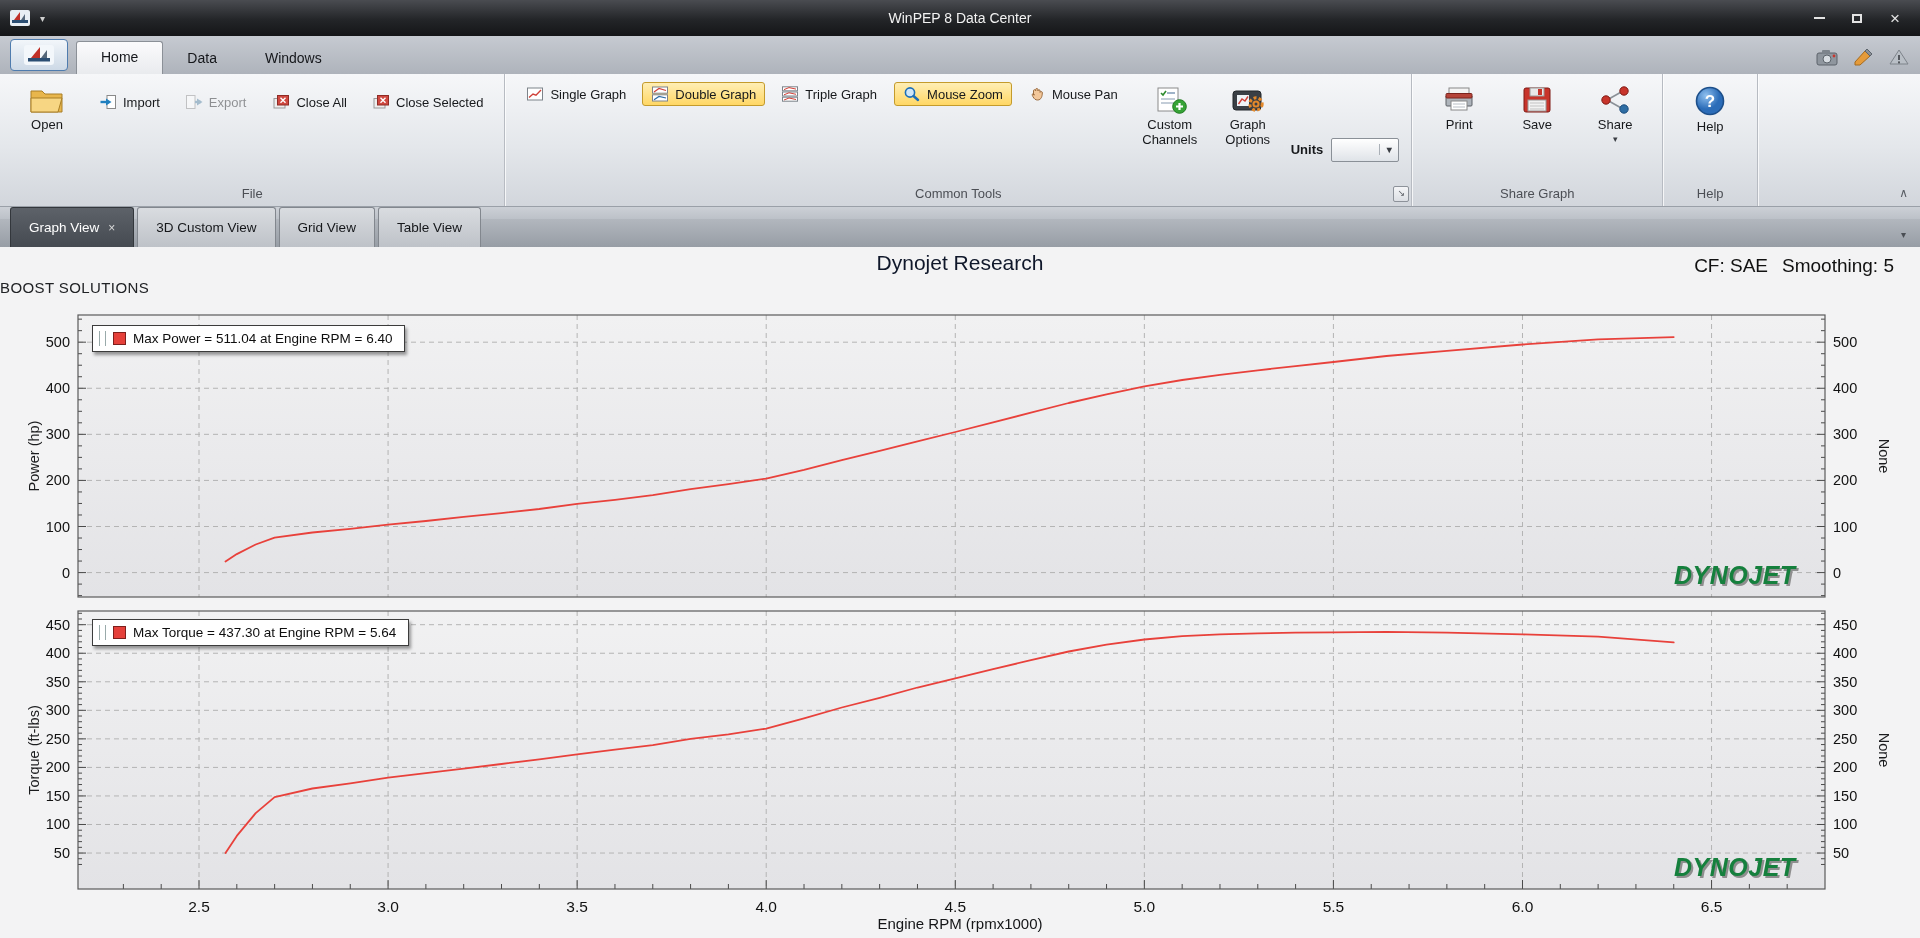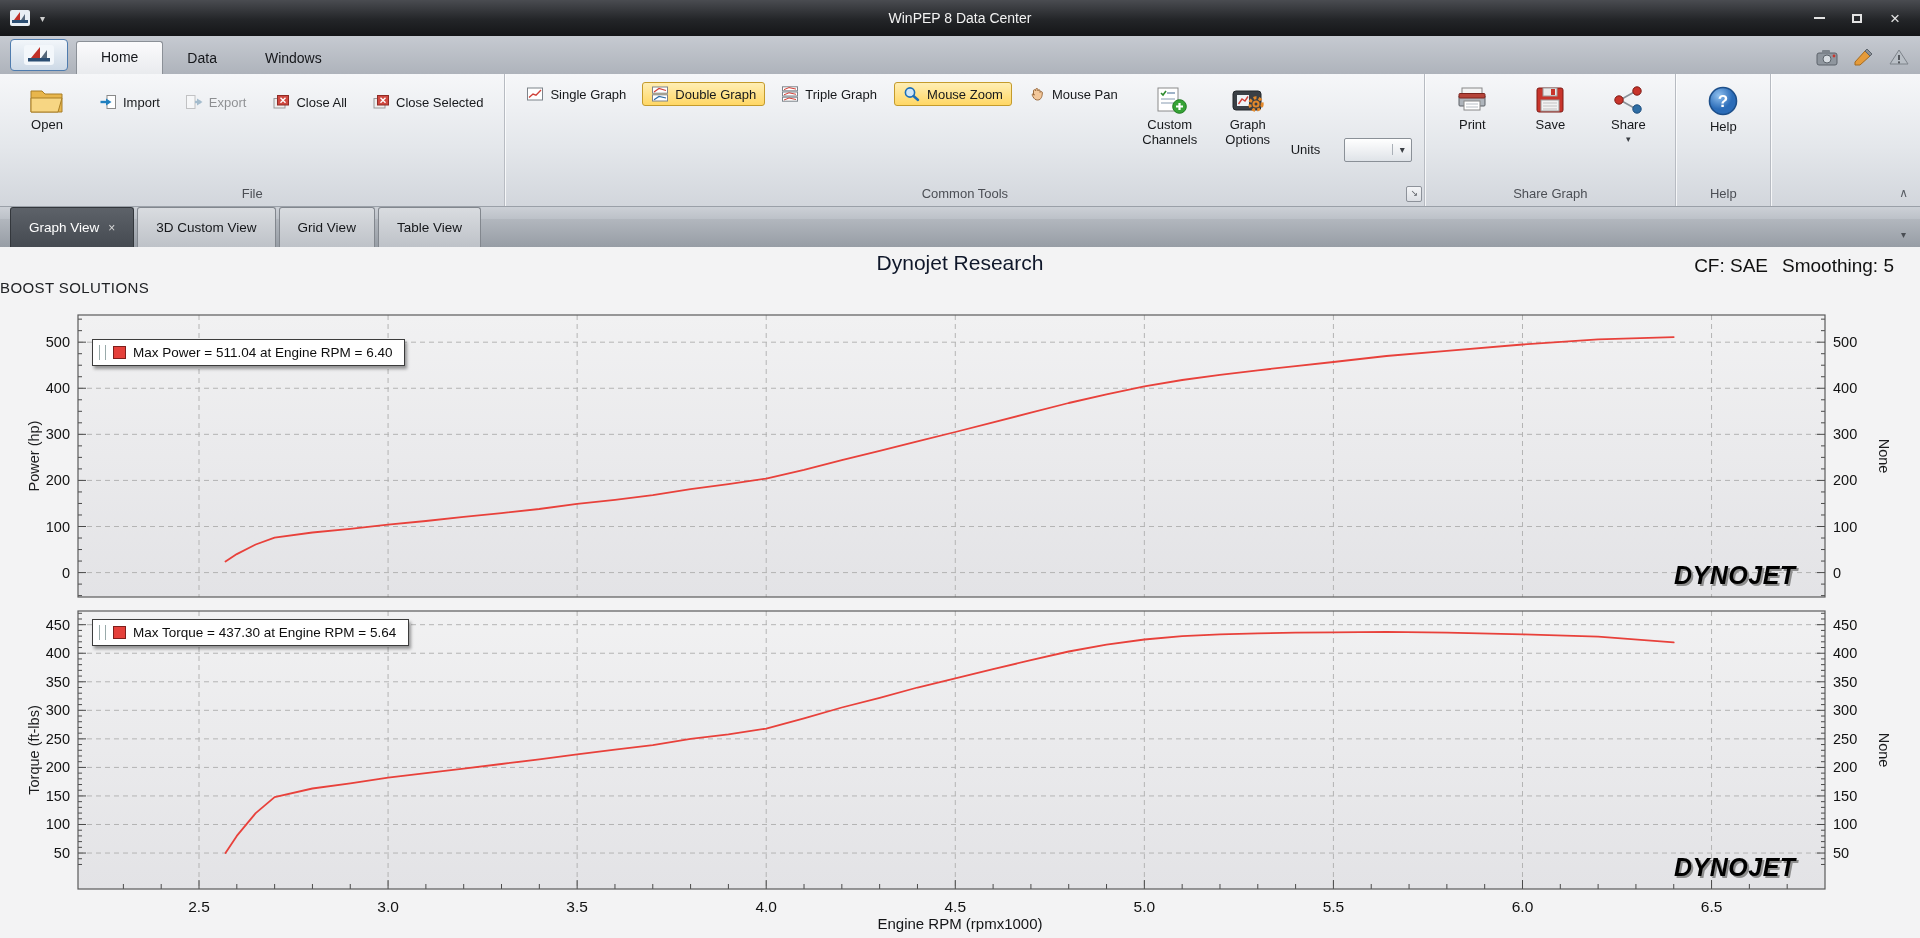--- a/index.html
+++ b/index.html
@@ -41,21 +41,21 @@
 
   .bigbtn { width:64px; display:flex; flex-direction:column; align-items:center; gap:3px; padding:6px 2px 2px;
             border:1px solid transparent; border-radius:3px; font-size:13px; line-height:1.12; text-align:center; color:#17191c; }
   .smallbtn { display:flex; align-items:center; gap:6px; padding:3px 8px; height:24px; box-sizing:border-box;
               font-size:13px; border:1px solid transparent; border-radius:3px; color:#17191c; white-space:nowrap; }
   .hl { background:linear-gradient(#ffeeb4,#ffd765); border-color:#c49b2c !important;text-align:right; }
   .disabled { opacity:.45; }
   .vstack { display:flex; gap:7px; }
   .mt-sm { margin-top:12px; }
   .mt-xs { margin-top:4px; }
-  .units-wrap { display:flex; align-items:center; gap:24px; margin-top:36px; font-size:13px; color:#17191c; }
+  .units-wrap { display:flex; align-items:center; gap:8px; margin-top:36px; font-size:13px; color:#17191c;font-weight:bold; }
   .combo { width:66px; height:22px; border:1px solid #8a9097; border-radius:2px; background:linear-gradient(#ffffff,#dfe3e8);
            display:flex; align-items:center; }
   .combo-val { flex:1; }
   .combo-arrow { width:18px; text-align:center; font-size:10px; color:#3a3e44; border-left:1px solid #aab0b7; }
   .share-caret { font-size:9px; color:#3a3e44; margin-top:-2px; }
 
   
   .spacer { height:12px; flex:0 0 12px; background:linear-gradient(#ccd0d6,#bcc1c8); }
   .doctabs { height:28px; flex:0 0 28px; background:linear-gradient(#b2b7be,#979da5); display:flex; align-items:flex-end;
              padding:0 0 0 10px; gap:3px; position:relative; }
@@ -73,21 +73,21 @@
   .g-sub { position:absolute; left:0; right:0; top:32px; text-align:left; font-size:15px; color:#202225; letter-spacing:.4px; }
   .g-cf { position:absolute; right:26px; top:8px; font-size:19px; color:#111; display:flex; gap:14px; }
   .legend { position:absolute; background:#fff; border:1px solid #3c3c3c; box-shadow:2px 3px 3px rgba(0,0,0,.38);
             display:flex; align-items:center; gap:7px; padding:0 12px 0 6px; height:25px; font-size:13.5px; color:#0e0e0e; }
   .legend-grip { width:5px; height:15px; border-left:1px solid #9aa; border-right:1px solid #9aa; }
   .legend-swatch { width:11px; height:11px; background:#e5403a; border:1px solid #7d1f1c; }
   .vlabel { position:absolute; white-space:nowrap; font-size:14.5px; color:#1b1c1e; }
   .vlabel.left { transform:translate(-50%,-50%) rotate(-90deg); }
   .vlabel.right { transform:translate(-50%,-50%) rotate(90deg); }
   .x-title { position:absolute; left:0; right:0; top:668px; text-align:center; font-size:15px; color:#141517; }
-  .wm { position:absolute; font-size:25px; font-weight:bold; font-style:italic; letter-spacing:.5px; color:#000000;
+  .wm { position:absolute; font-size:25px; font-weight:bold; font-style:italic; letter-spacing:.5px; color:#15803d;
         text-shadow:2px 2px 0 #8e8e8e; }
   .icon { display:inline-flex; align-items:center; justify-content:center; }
 </style>
 </head>
 <body>
 
 <div id="app">
 
   <div class="titlebar">
     <div class="tb-left">
@@ -668,21 +668,21 @@
         <text x="1711.558441558442" y="665" text-anchor="middle" font-size="15.5" fill="#121212" font-family="Liberation Sans, sans-serif">6.5</text>
       </svg>
 
     <div class="g-title">Dynojet Research</div>
     <div class="g-sub">BOOST SOLUTIONS</div>
     <div class="g-cf">
       <span>CF: SAE</span>
       <span>Smoothing: 5</span>
     </div>
 
-    <div class="legend" style="left:92px; top:92px;">
+    <div class="legend" style="left:92px; top:78px;">
       <span class="legend-grip"></span>
       <span class="legend-swatch"></span>
       <span>Max Power = 511.04 at Engine RPM = 6.40</span>
     </div>
     <div class="legend" style="left:92px; top:372px;">
       <span class="legend-grip"></span>
       <span class="legend-swatch"></span>
       <span>Max Torque = 437.30 at Engine RPM = 5.64</span>
     </div>
 

